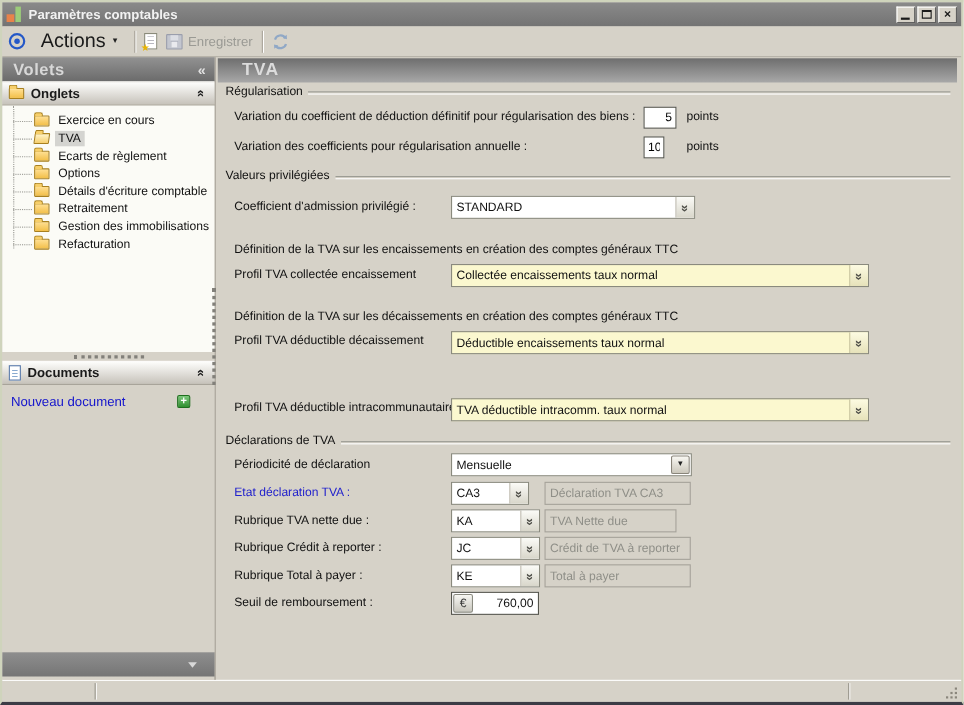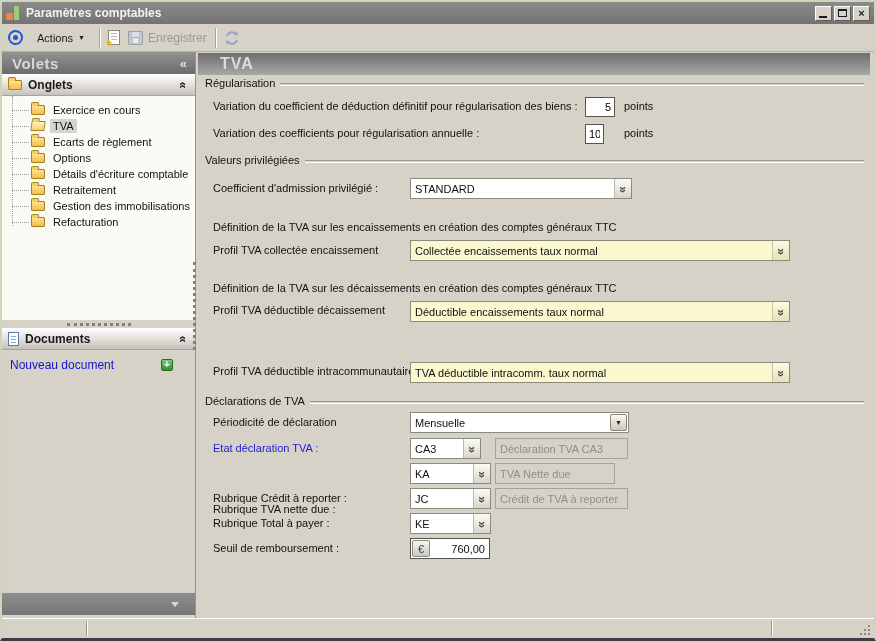--- a/index.html
+++ b/index.html
@@ -34,21 +34,21 @@
   .tb-sep { width:1px; height:20px; background:#a8a49a; box-shadow:1px 0 0 #fff; }
   .newdoc-icon { width:12px; height:15px; background:#fff; border:1px solid #8a8a7a; position:relative; flex:none; }
   .newdoc-icon::before { content:""; position:absolute; left:2px; right:2px; top:2px; height:8px;
                          background:repeating-linear-gradient(180deg,#b8b8c0 0 1px,transparent 1px 3px); }
   .newdoc-icon::after { content:"★"; position:absolute; left:-4px; bottom:-4px; color:#e8b400; font-size:9px; }
   .save-group { display:flex; align-items:center; gap:5px; }
   .save-icon { width:15px; height:14px; background:#c3c6cf; border:1px solid #9a9eac; border-radius:1px; position:relative; flex:none; }
   .save-icon::before { content:""; position:absolute; left:3px; right:3px; top:0; height:5px; background:#dcdee4; border-bottom:1px solid #a8acb8; }
   .save-icon::after { content:""; position:absolute; left:4px; right:4px; bottom:1px; height:5px; background:#e9eaee; }
   .save-label { color:#9a9a94; font-size:12px; }
-  .actions-label { font-size:11px; color:#1a1a1a; }
+  .actions-label { font-size:18px; color:#1a1a1a; }
 
   
   .body { flex:1; display:flex; position:relative; min-height:0; }
 
   
   .sidebar { width:194px; flex:none; display:flex; flex-direction:column; border-right:1px solid #98948a; background:#d6d2c8; }
   .volets-header { height:22px; background:linear-gradient(180deg,#929292,#6b6b6b); display:flex;
                    align-items:center; padding:0 8px 0 10px; flex:none; }
   .volets-title { color:#d8d8d8; font-weight:bold; font-size:15px; letter-spacing:0.5px; }
   .collapse-left { margin-left:auto; color:#e2e2e2; font-weight:bold; font-size:13px; }
@@ -323,21 +323,21 @@
         <div class="combo" style="left:214px; top:363px; width:71px;">
           <span>CA3</span>
           <span class="dd">
               <span class="rot-down">»</span>
             </span>
         </div>
         <div class="dfield" style="left:299px; top:363px; width:133px;">
           <span>Déclaration TVA CA3</span>
         </div>
 
-        <span class="lbl" style="left:17px; top:392px;margin-top:36px;">Rubrique TVA nette due :</span>
+        <span class="lbl" style="left:17px; top:392px;">Rubrique TVA nette due :</span>
         <div class="combo" style="left:214px; top:388px; width:81px;">
           <span>KA</span>
           <span class="dd">
               <span class="rot-down">»</span>
             </span>
         </div>
         <div class="dfield" style="left:299px; top:388px; width:120px;">
           <span>TVA Nette due</span>
         </div>
 
@@ -351,20 +351,23 @@
         <div class="dfield" style="left:299px; top:413px; width:133px;">
           <span>Crédit de TVA à reporter</span>
         </div>
 
         <span class="lbl" style="left:17px; top:442px;">Rubrique Total à payer :</span>
         <div class="combo" style="left:214px; top:438px; width:81px;">
           <span>KE</span>
           <span class="dd">
               <span class="rot-down">»</span>
             </span>
+        </div>
+        <div class="dfield" style="left:299px; top:438px; width:133px;">
+          <span>Total à payer</span>
         </div>
 
         <span class="lbl" style="left:17px; top:467px;">Seuil de remboursement :</span>
         <div class="money" style="left:214px; top:463px; width:80px;">
           <span class="euro-btn">€</span>
           <span class="val">760,00</span>
         </div>
 
       </div>
     </div>

